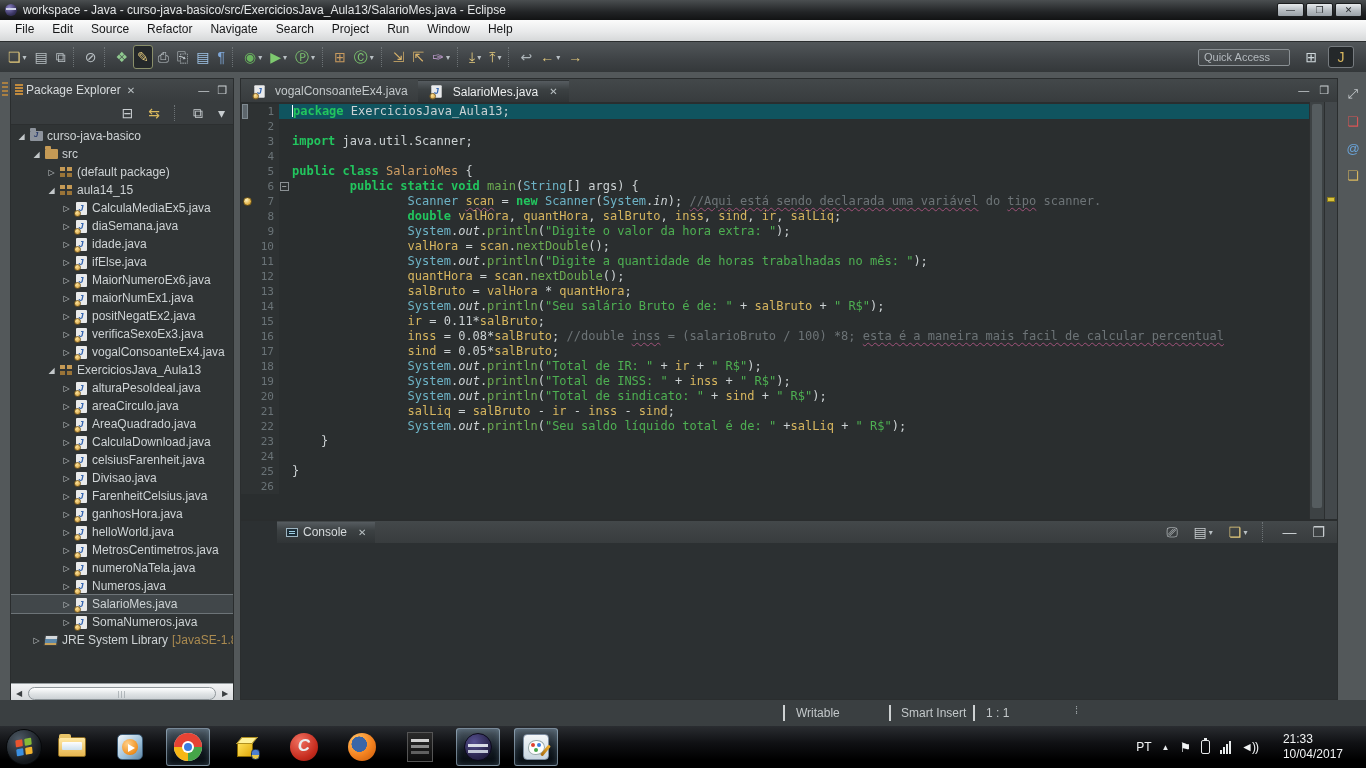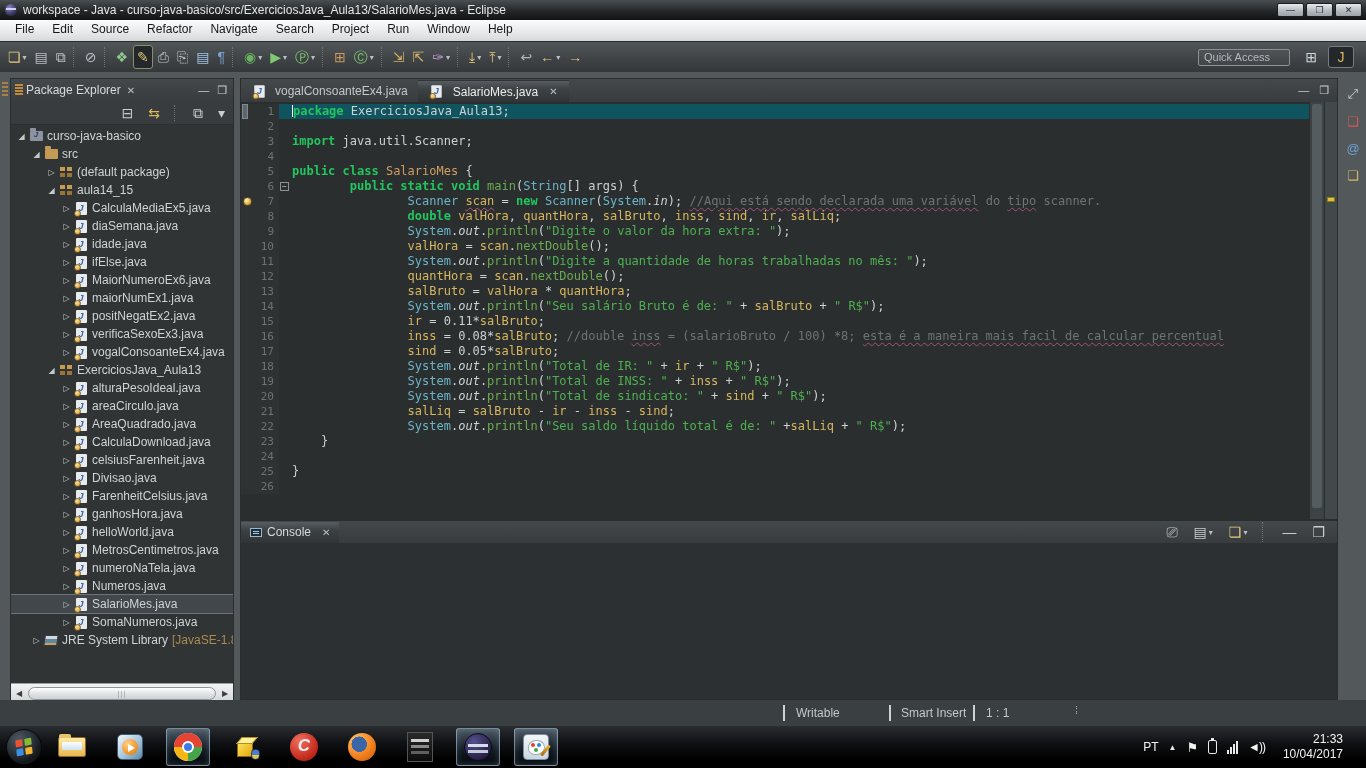--- a/index.html
+++ b/index.html
@@ -112,21 +112,21 @@
   .sg-cmt{color:#6d7477;}
   .sg-cmtu{color:#6d7477;text-decoration:underline wavy #a2527a 1px;text-underline-offset:2px;}
   .sg-pl{color:#ccd2d4;}
   .sg-it{color:#ccd2d4;font-style:italic;}
   .vsb{flex:0 0 15px;background:#3d4244;border-left:1px solid #2c2f30;position:relative;}
   .vsb-thumb{position:absolute;left:2px;right:2px;top:2px;height:97%;background:#555c5f;border-radius:2px;}
   .ruler{flex:0 0 13px;background:#43484b;position:relative;border-left:1px solid #2c2f30;}
   .rmark{position:absolute;left:2px;width:8px;height:5px;background:#d8c23e;border:1px solid #8a7a1a;}
 
   
-  .console{position:absolute;left:240px;top:448px;width:1098px;height:180px;background:#2c3032;border:1px solid #2a2d2e;}
+  .console{position:absolute;left:240px;top:448px;width:1098px;height:180px;background:#2c3032;border:1px solid #2a2d2e;padding-left:36px;}
   .c-head{height:22px;background:linear-gradient(#43484a,#383c3e);display:flex;align-items:center;color:#d6dadc;}
   .c-tab{display:flex;align-items:center;gap:5px;height:21px;padding:0 9px;background:linear-gradient(#565c60,#3c4143 40%,#303436);}
   .i-console{width:12px;height:9px;background:#1d2e38;border:1px solid #9fb6c2;position:relative;}
   .i-console::after{content:"";position:absolute;left:2px;top:2px;width:6px;height:1px;background:#9fd0e4;box-shadow:0 2px 0 #9fd0e4;}
   .c-tools{margin-left:auto;display:flex;align-items:center;gap:8px;margin-right:8px;color:#c8cdd0;}
   .c-msg{display:inline-block;color:#8fb8c8;padding:3px 2px 1px 4px;text-decoration:underline;}
   .c-rule{border-bottom:1px solid #dfe3e5;width:100%;}
 
   
   .fastbar{position:absolute;right:0px;top:6px;width:26px;height:640px;display:flex;flex-direction:column;align-items:center;gap:12px;padding-top:8px;}
@@ -185,21 +185,21 @@
   .tray{margin-left:auto;display:flex;align-items:center;gap:10px;padding-right:23px;color:#f2f4f5;}
   .tray .lang{font-size:12px;}
   .tray .up{font-size:8px;color:#e8ebec;}
   .tray .flagic{font-size:13px;}
   .batt{width:9px;height:14px;border:1px solid #e8ebec;border-radius:2px;position:relative;}
   .batt::before{content:"";position:absolute;left:2px;top:-3px;width:3px;height:2px;background:#e8ebec;}
   .sig{display:flex;align-items:flex-end;gap:1px;height:13px;}
   .sig i{width:2px;background:#e8ebec;display:block;}
   .sig .s1{height:4px;} .sig .s2{height:7px;} .sig .s3{height:10px;} .sig .s4{height:13px;}
   .spk{font-size:12px;letter-spacing:-1px;}
-  .clock{text-align:right;font-size:12px;line-height:15px;margin-left:8px;}
+  .clock{text-align:left;font-size:12px;line-height:15px;margin-left:15px;}
 </style>
 </head>
 <body>
 
 <div class="screen">
 
   <div class="titlebar">
     <span class="tb-ico"></span>
     <span>workspace - Java - curso-java-basico/src/ExerciciosJava_Aula13/SalarioMes.java - Eclipse</span>
     <span class="winbtns">

